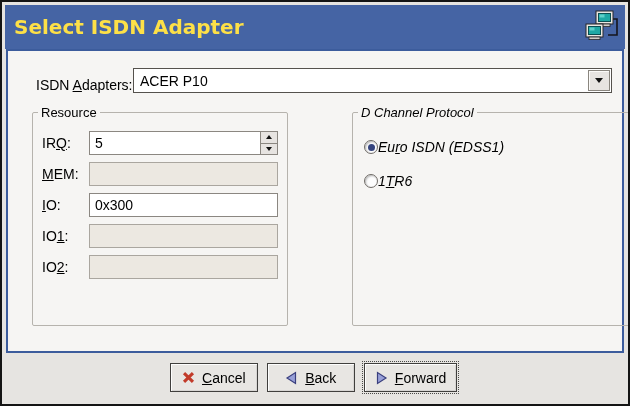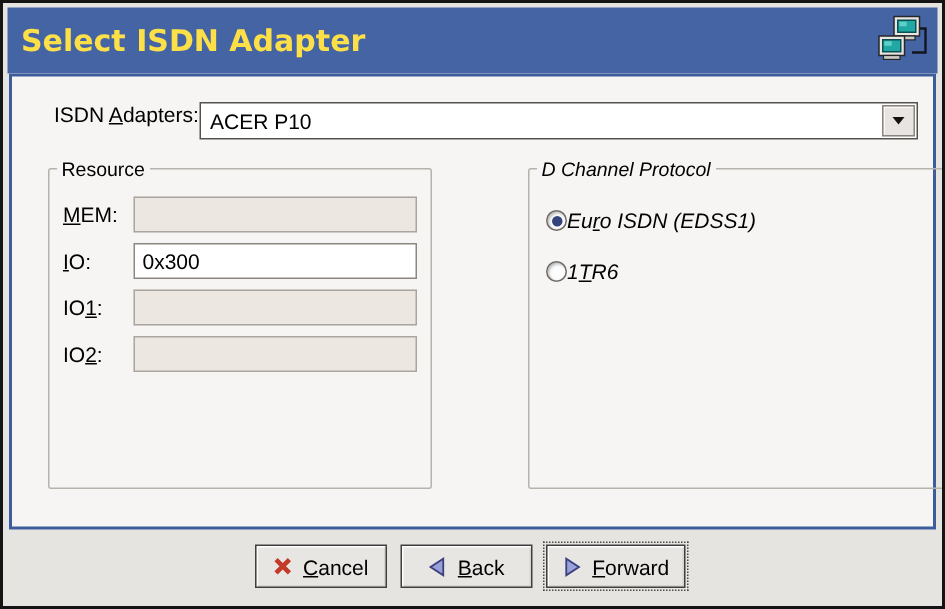--- a/index.html
+++ b/index.html
@@ -18,21 +18,21 @@
   .title {
     color:#fde047; font-weight:bold; font-size:20px; padding-left:9px;
     font-family:"DejaVu Sans",sans-serif;
   }
   .hdr-icon { position:absolute; right:5px; top:5px; }
   
   .content {
     position:absolute; left:4px; right:4px; top:47px; bottom:51px;
     background:#f6f5f3; border:2px solid #3c5c9c;
   }
-  .adapter-row { display:flex; align-items:flex-start; margin:17px 10px 0 28px; }
+  .adapter-row { display:flex; align-items:flex-end; margin:17px 10px 0 28px; }
   .adapter-row > label { width:97px; font-size:14px; flex:none; }
   .mn { text-decoration:underline; text-underline-offset:1px; }
   .combo {
     flex:1; height:25px; border:1px solid #55524d; background:#fff;
     position:relative; display:flex; align-items:center; cursor:default;
   }
   .combo-value { padding-left:6px; font-size:14px; }
   .combo-btn {
     position:absolute; right:1px; top:1px; bottom:1px; width:22px;
     background:#e7e4e1; border:1px solid #8a867f;
@@ -127,20 +127,34 @@
         <span class="combo-value">ACER P10</span>
         <span class="combo-btn">
           <span class="chev-down"></span>
         </span>
       </div>
     </div>
 
     <fieldset class="group resource">
       <legend>Resource</legend>
 
+      <div class="frow">
+        <label class="flabel"><span>IR</span><span class="mn">Q</span><span>:</span></label>
+        <div class="fwrap">
+          <input class="tfield spin" value="5" style="">
+          <div class="spin-btns">
+            <button class="spin-btn">
+                <i class="tri-up"></i>
+              </button>
+            <button class="spin-btn">
+                <i class="tri-dn"></i>
+              </button>
+          </div>
+        </div>
+      </div>
 
       <div class="frow">
         <label class="flabel"><span></span><span class="mn">M</span><span>EM:</span></label>
         <div class="fwrap">
             <input class="tfield" disabled="" value="" style="">
           </div>
       </div>
 
       <div class="frow">
         <label class="flabel"><span></span><span class="mn">I</span><span>O:</span></label>

